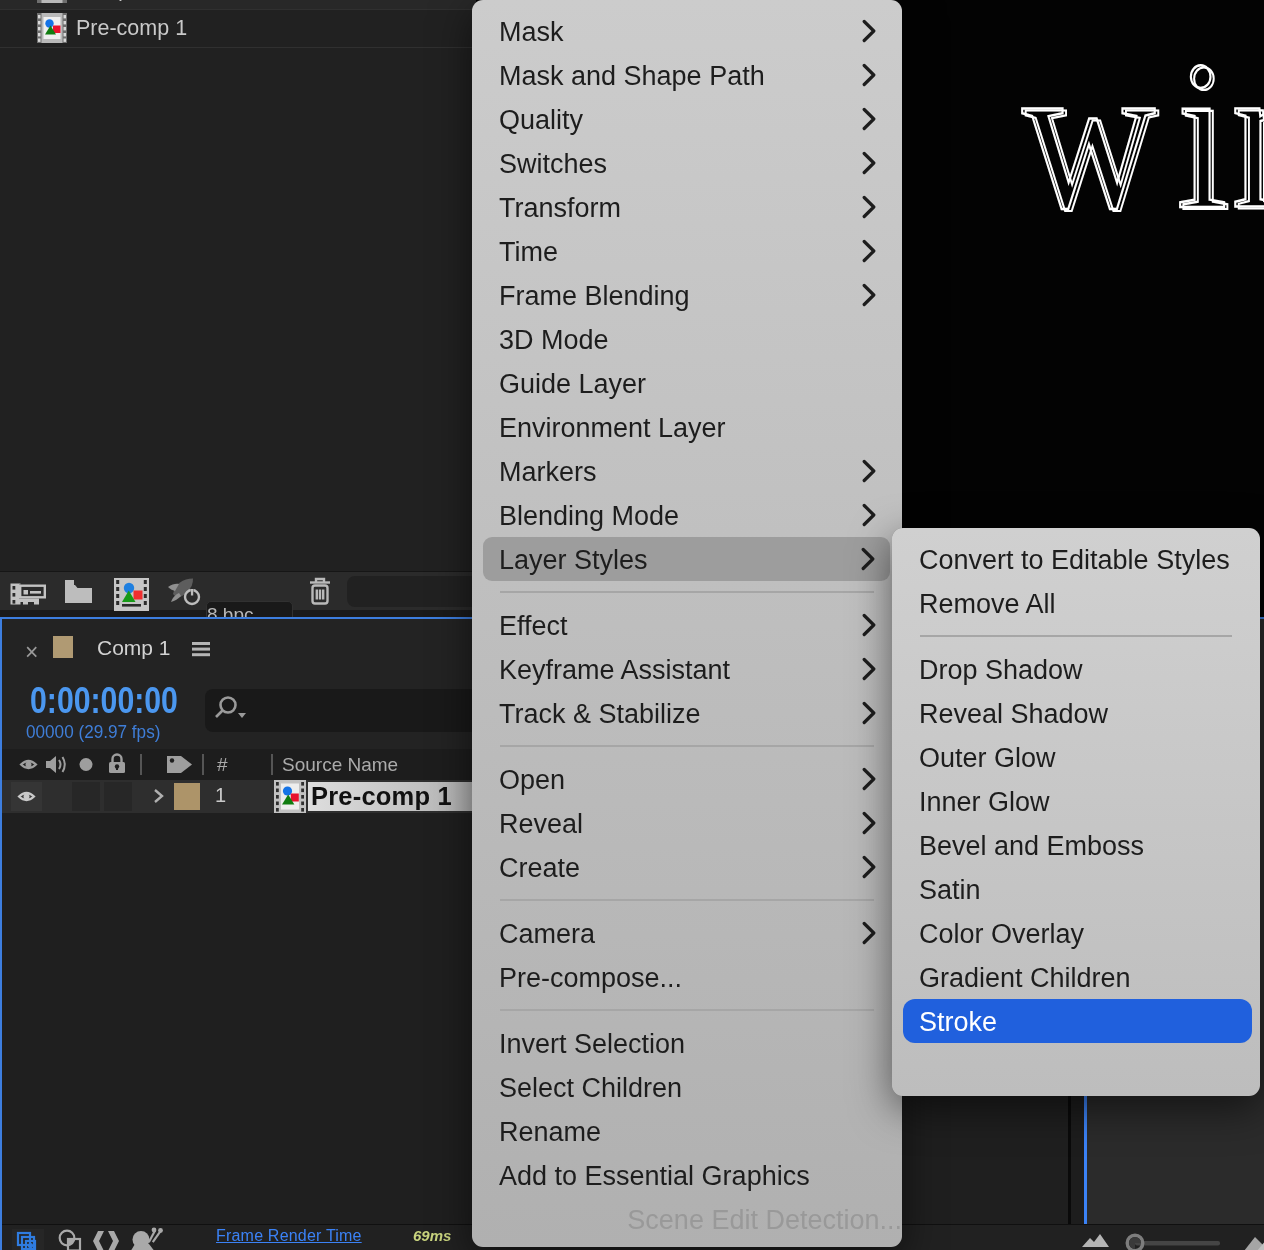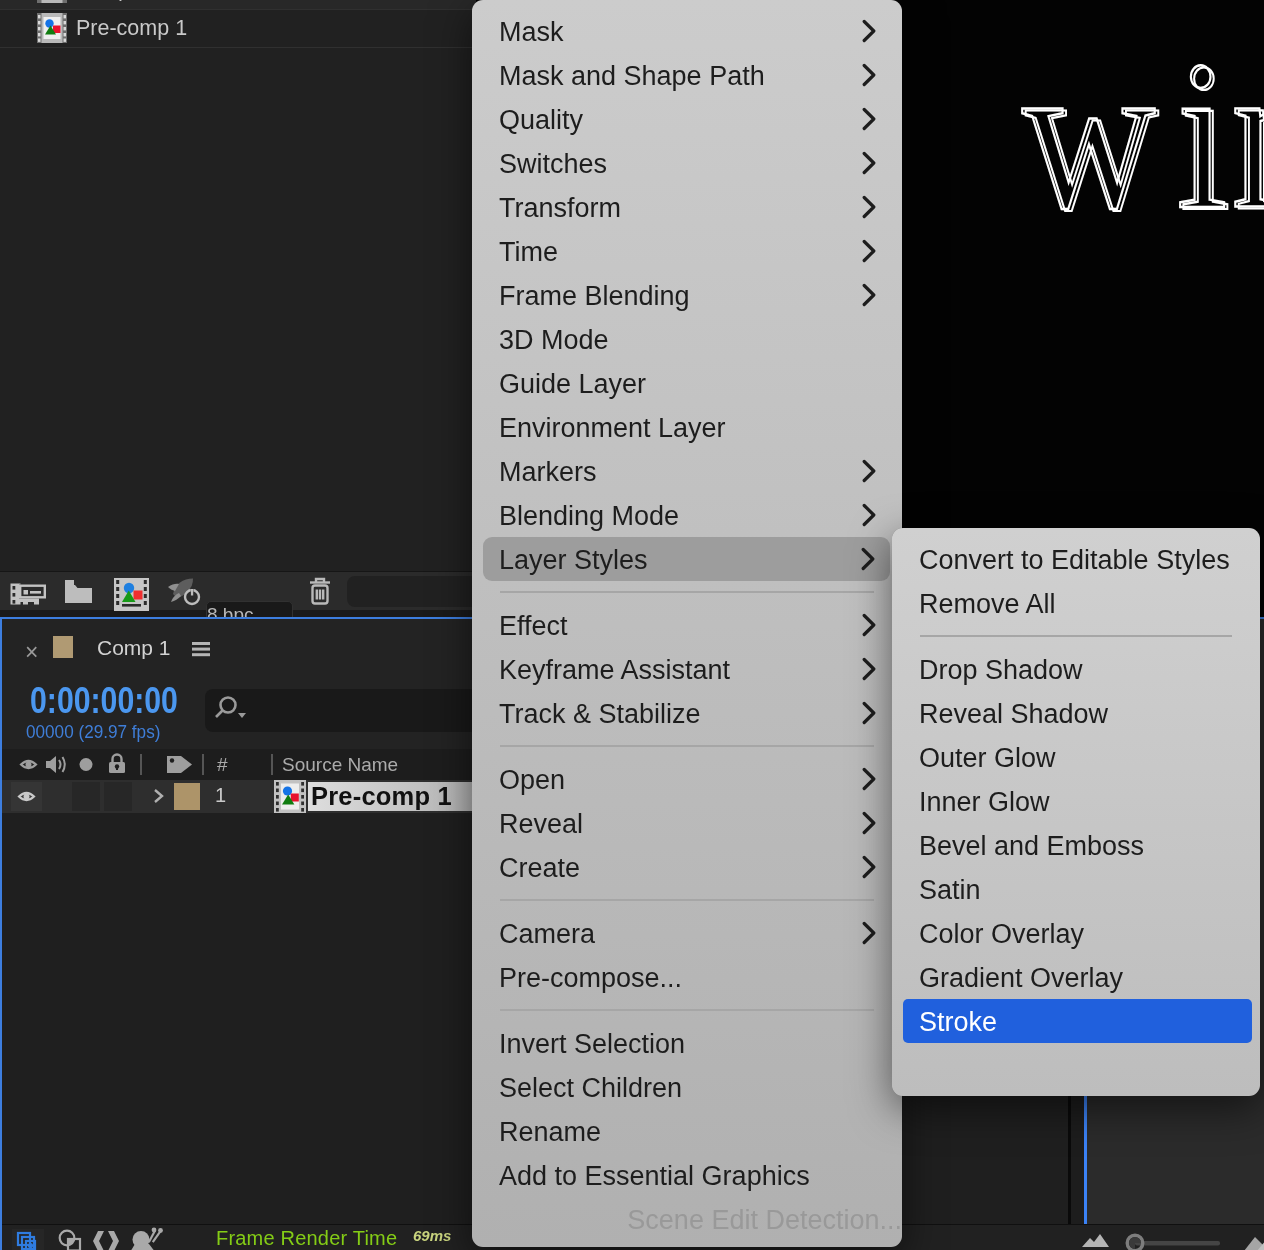--- a/index.html
+++ b/index.html
@@ -19,21 +19,21 @@
   
   .menu{border-radius:11px;box-shadow:0 12px 40px rgba(0,0,0,0.55), 0 0 0.5px rgba(0,0,0,0.6);}
   #menu1{left:472px;top:0px;width:430px;height:1247px;background:linear-gradient(#cccccc,#b0b0b0);padding-top:9px;box-sizing:border-box;}
   #menu2{left:892px;top:528px;width:368px;height:568px;background:linear-gradient(#d0d0d0,#bdbdbd);padding-top:9px;box-sizing:border-box;}
   .mi{position:relative;height:44px;line-height:47px;padding-left:27px;font-size:27px;color:#1d1d1d;white-space:nowrap;}
   .msep{height:22px;position:relative;}
   .msep:after{content:"";position:absolute;left:28px;right:28px;top:10px;height:1.5px;background:#a6a6a6;}
   .chev{position:absolute;right:26px;top:10px;width:14px;height:24px;}
   .mi.hls{background:#9d9d9d;border-radius:9px;margin:0 12px 0 11px;padding-left:16px;}
   .mi.hls .chev{right:15px;}
-  .mi.hstroke{background:#2060dd;border-radius:5px;margin:0 8px 0 11px;padding-left:16px;color:#fff;}
+  .mi.hstroke{background:#2060dd;border-radius:12px;margin:0 8px 0 11px;padding-left:16px;color:#fff;}
   .dis{color:#999;text-align:right;}
   .pr-sep{position:absolute;left:0;width:476px;height:1px;background:#303030;}
 
   
   .tbi{position:absolute;}
 </style>
 </head>
 <body>
 <div id="root">
   <div class="abs" id="project">
@@ -279,21 +279,21 @@
           <path d="M96 6 L102 6 L97 16 L102 26 L96 26 L91 16 Z"></path>
           <path d="M106 6 L112 6 L117 16 L112 26 L106 26 L111 16 Z"></path>
           <circle cx="139" cy="14.5" r="8.5"></circle>
           <path d="M129 25.5 L152 25.5 L147 19 L133 19 Z"></path>
           <rect x="149" y="5" width="2.2" height="13" transform="rotate(28 150 11)"></rect>
           <rect x="154" y="3.5" width="2.2" height="15" transform="rotate(35 155 11)"></rect>
           <circle cx="152" cy="5" r="2.4"></circle>
           <circle cx="158.5" cy="5.5" r="2.4"></circle>
         </g>
       </svg>
-      <div style="position:absolute;left:214px;top:2px;color:#84cc16;font-size:20px;letter-spacing:0.2px;">Frame Render Time</div>
+      <div style="position:absolute;left:214px;top:2px;color:#3b82f6;font-size:16px;letter-spacing:0.2px;text-decoration:underline;">Frame Render Time</div>
       <div style="position:absolute;left:411px;top:2px;color:#c9d47e;font-size:15px;font-weight:bold;font-style:italic;">69ms</div>
 
       <svg style="position:absolute;left:1075px;top:0;" width="189" height="26" viewBox="0 0 189 26">
         <path d="M5 22 l8 -9 l4 4 l6 -8 l9 13 z" fill="#b5b5b5"></path>
         <rect x="58" y="16" width="85" height="4.5" rx="2" fill="#454545"></rect>
         <circle cx="58" cy="18" r="7.8" fill="none" stroke="#7d7d7d" stroke-width="3.4"></circle>
         <path d="M58 18 l6 0 a6 6 0 1 0 -6 6 z" fill="#3a3a3a"></path>
         <path d="M167 26 l11 -14 l8 8 v6 z" fill="#a5a5a5"></path>
         <path d="M180 26 l9 -11 l5 6 v5 z" fill="#c0c0c0"></path>
       </svg>
@@ -373,16 +373,16 @@
     <div class="mi">Convert to Editable Styles</div>
     <div class="mi">Remove All</div>
     <div class="msep"></div>
     <div class="mi">Drop Shadow</div>
     <div class="mi">Reveal Shadow</div>
     <div class="mi">Outer Glow</div>
     <div class="mi">Inner Glow</div>
     <div class="mi">Bevel and Emboss</div>
     <div class="mi">Satin</div>
     <div class="mi">Color Overlay</div>
-    <div class="mi">Gradient Overlay</div>
+    <div class="mi">Gradient Children</div>
     <div class="mi hstroke">Stroke</div>
   </div>
 </div>
 
 </body></html>

